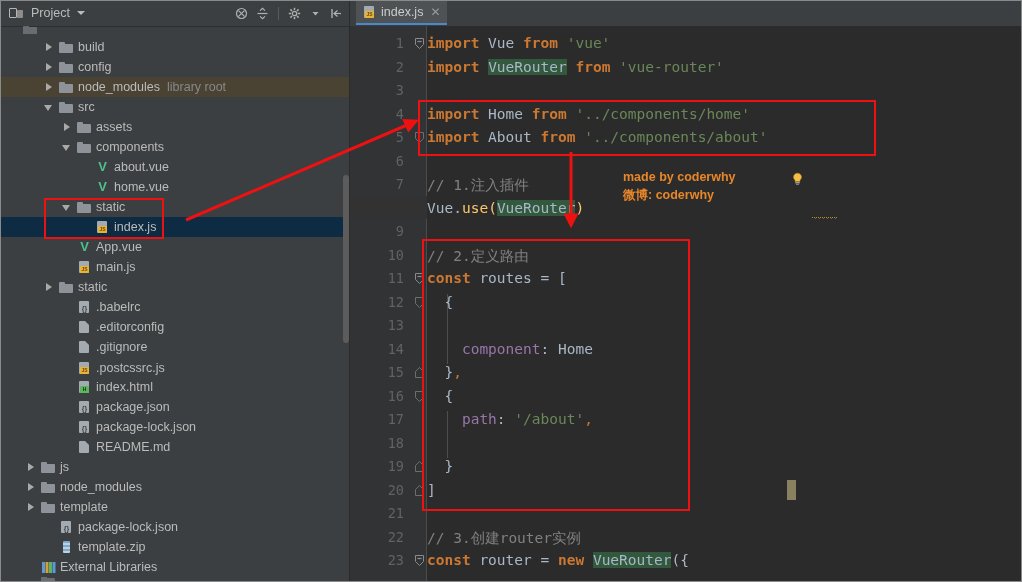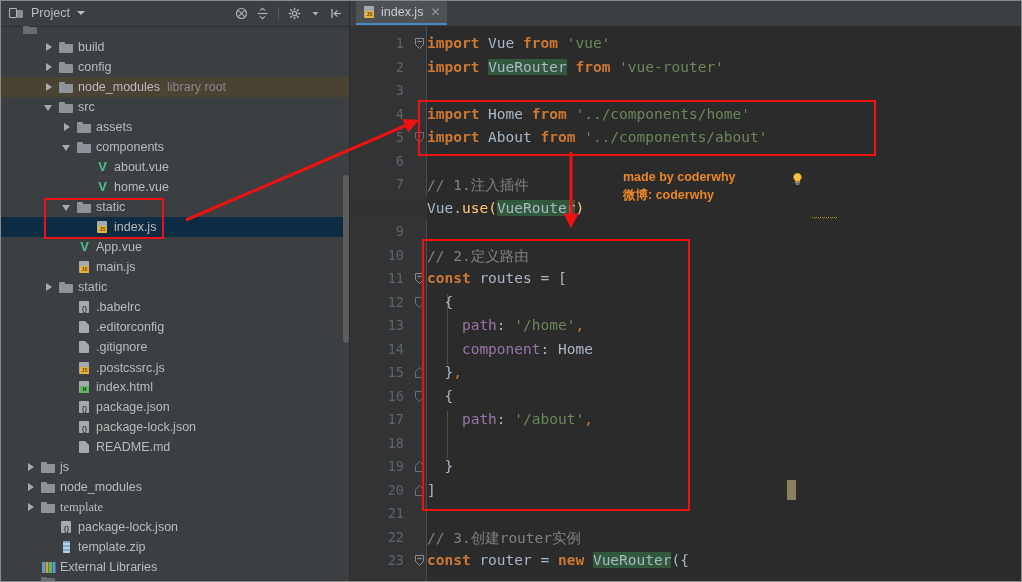--- a/index.html
+++ b/index.html
@@ -518,21 +518,21 @@
           <span class="arrow closed" style="margin-right: 4px;"></span>
           <span class="ic folder"></span>
           <span class="lbl">js</span>
         </div>
         <div class="row" style="position: absolute; left: 0px; top: 451px; width: 350px;">
           <span style="display: inline-block; width: 26px; flex: 0 0 26px;"></span>
           <span class="arrow closed" style="margin-right: 4px;"></span>
           <span class="ic folder"></span>
           <span class="lbl">node_modules</span>
         </div>
-        <div class="row" style="position: absolute; left: 0px; top: 471px; width: 350px; font-family: Liberation Serif, serif;">
+        <div class="row" style="position: absolute; left: 0px; top: 471px; width: 350px;">
           <span style="display: inline-block; width: 26px; flex: 0 0 26px;"></span>
           <span class="arrow closed" style="margin-right: 4px;"></span>
           <span class="ic folder"></span>
           <span class="lbl">template</span>
         </div>
         <div class="row" style="position: absolute; left: 0px; top: 491px; width: 350px;">
           <span style="display: inline-block; width: 44px; flex: 0 0 44px;"></span>
           <span class="arrow " style="margin-right: 4px;"></span>
           <span class="ic json"></span>
           <span class="lbl">package-lock.json</span>
@@ -658,21 +658,20 @@
         <div class="cline" style="top: 56px;"></div>
         <div class="cline" style="top: 79.5px;"><span class="k">import</span><span class="d"> Home </span><span class="k">from</span><span class="d"> </span><span class="s">'../components/home'</span></div>
         <div class="cline" style="top: 103px;"><span class="k">import</span><span class="d"> About </span><span class="k">from</span><span class="d"> </span><span class="s">'../components/about'</span></div>
         <div class="cline" style="top: 126.5px;"></div>
         <div class="cline" style="top: 150px;"><span class="c">// 1.注入插件</span></div>
         <div class="cline" style="top: 173.5px;"><span class="d">Vue</span><span class="d">.</span><span class="y">use</span><span class="y">(</span><span class="hi">VueRouter</span><span class="y">)</span></div>
         <div class="cline" style="top: 197px;"></div>
         <div class="cline" style="top: 220.5px;"><span class="c">// 2.定义路由</span></div>
         <div class="cline" style="top: 244px;"><span class="k">const</span><span class="d"> routes = [</span></div>
         <div class="cline" style="top: 267.5px;"><span class="d">  {</span></div>
-        <div class="cline" style="top: 291px;"><span class="d">    </span><span class="p">path</span><span class="d">: </span><span class="s">'/home'</span><span class="cma">,</span></div>
         <div class="cline" style="top: 314.5px;"><span class="d">    </span><span class="p">component</span><span class="d">: Home</span></div>
         <div class="cline" style="top: 338px;"><span class="d">  }</span><span class="cma">,</span></div>
         <div class="cline" style="top: 361.5px;"><span class="d">  {</span></div>
         <div class="cline" style="top: 385px;"><span class="d">    </span><span class="p">path</span><span class="d">: </span><span class="s">'/about'</span><span class="cma">,</span></div>
         <div class="cline" style="top: 432px;"><span class="d">  }</span></div>
         <div class="cline" style="top: 455.5px;"><span class="d">]</span></div>
         <div class="cline" style="top: 479px;"></div>
         <div class="cline" style="top: 502.5px;"><span class="c">// 3.创建router实例</span></div>
         <div class="cline" style="top: 526px;"><span class="k">const</span><span class="d"> router = </span><span class="k">new</span><span class="d"> </span><span class="hi">VueRouter</span><span class="d">({</span></div>
       </div>

